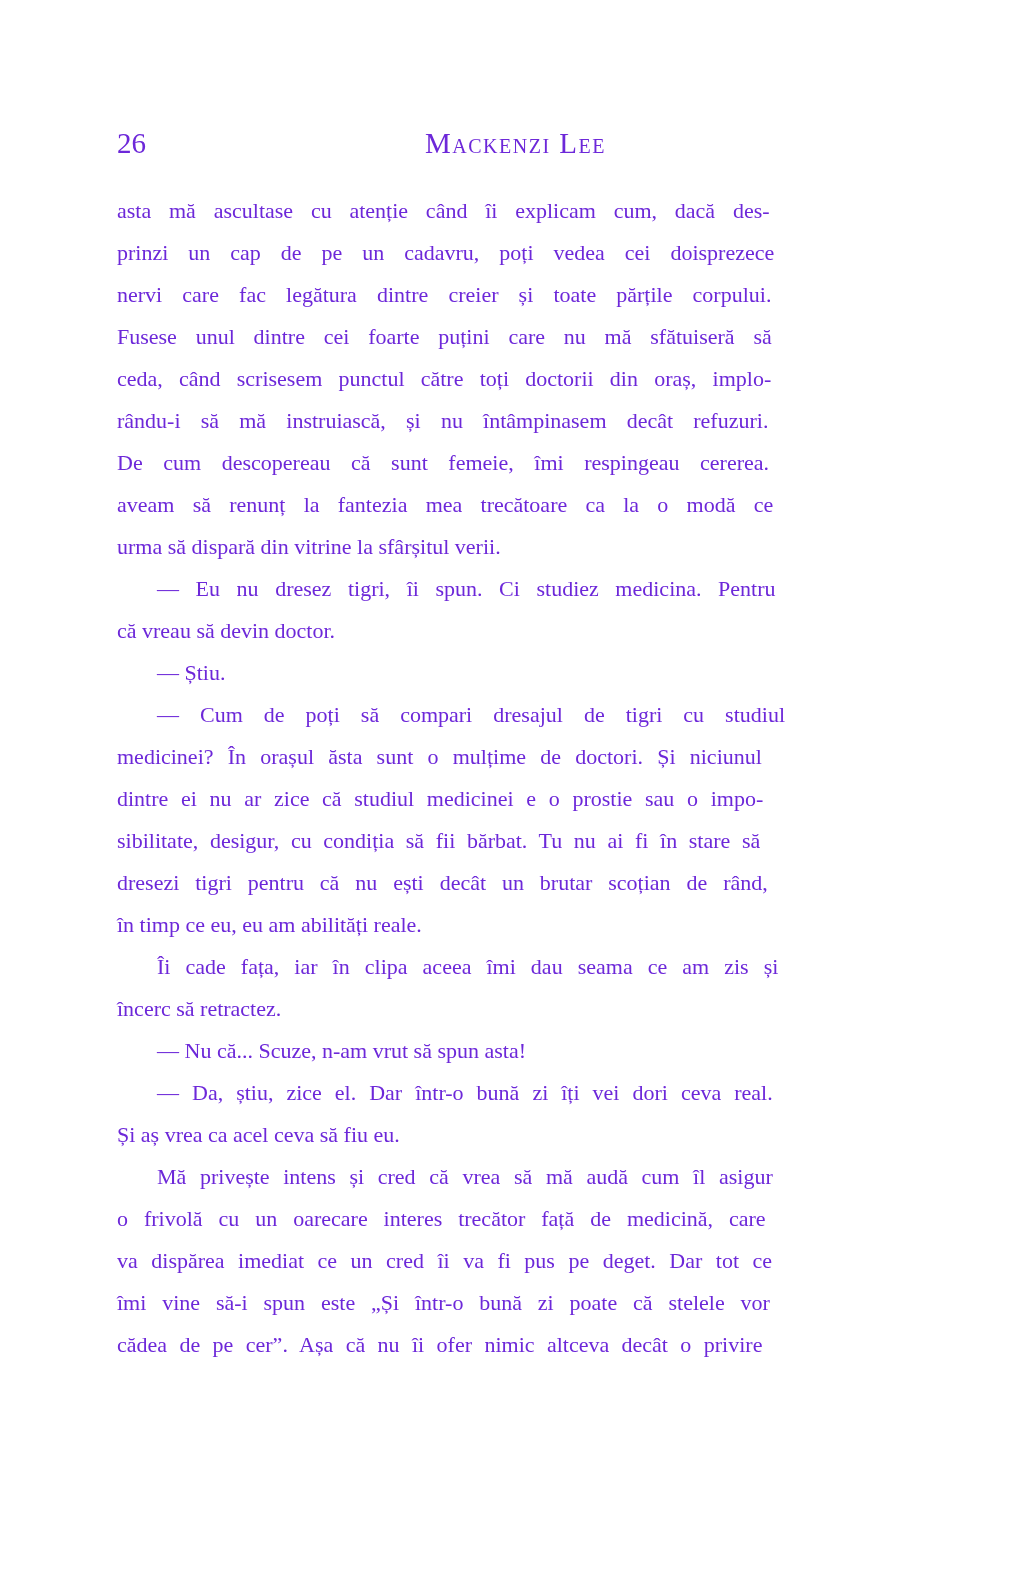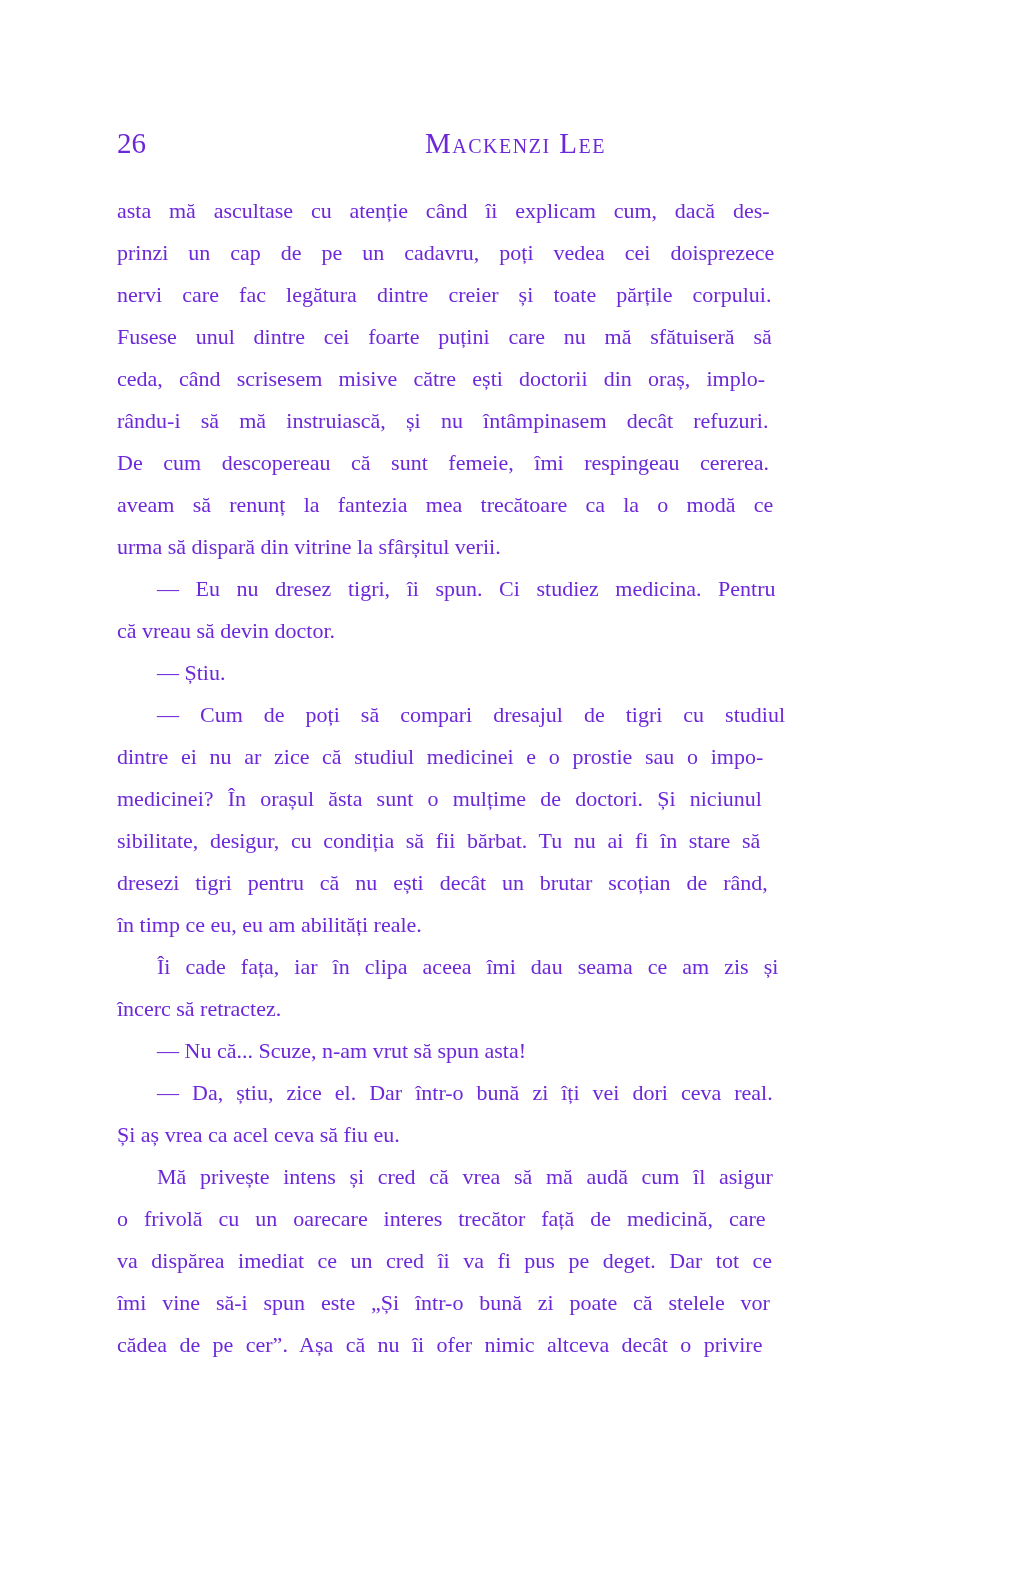--- a/index.html
+++ b/index.html
@@ -49,31 +49,31 @@
 <body>
 
 <div class="page" style="background: rgb(255, 255, 255); color: #6d28d9; margin-top: 44px;">
   <span class="pagenum">26</span>
   <span class="runhead">Mackenzi Lee</span>
   <div class="bodytext">
       <div class="line" style="word-spacing: 12.2969px;"><span>asta mă ascultase cu atenție când îi explicam cum, dacă des-</span></div>
       <div class="line" style="word-spacing: 14.475px;"><span>prinzi un cap de pe un cadavru, poți vedea cei doisprezece</span></div>
       <div class="line" style="word-spacing: 14.6181px;"><span>nervi care fac legătura dintre creier și toate părțile corpului.</span></div>
       <div class="line" style="word-spacing: 13.3px;"><span>Fusese unul dintre cei foarte puțini care nu mă sfătuiseră să</span></div>
-      <div class="line" style="word-spacing: 10.7153px;"><span>ceda, când scrisesem misive către ești doctorii din oraș, implo-</span></div>
+      <div class="line" style="word-spacing: 10.7153px;"><span>ceda, când scrisesem punctul către toți doctorii din oraș, implo-</span></div>
       <div class="line" style="word-spacing: 14.6816px;"><span>rându-i să mă instruiască, și nu întâmpinasem decât refuzuri.</span></div>
       <div class="line" style="word-spacing: 15.084px;"><span>De cum descopereau că sunt femeie, îmi respingeau cererea.</span></div>
       <div class="line" style="word-spacing: 12.7429px;"><span>aveam să renunț la fantezia mea trecătoare ca la o modă ce</span></div>
       <div class="line"><span>urma să dispară din vitrine la sfârșitul verii.</span></div>
       <div class="line indent" style="word-spacing: 11.0781px;"><span>— Eu nu dresez tigri, îi spun. Ci studiez medicina. Pentru</span></div>
       <div class="line"><span>că vreau să devin doctor.</span></div>
       <div class="line indent"><span>— Știu.</span></div>
       <div class="line indent" style="word-spacing: 15.5109px;"><span>— Cum de poți să compari dresajul de tigri cu studiul</span></div>
+      <div class="line" style="word-spacing: 8.70312px;"><span>medicinei? În orașul ăsta sunt o mulțime de doctori. Și niciunul</span></div>
       <div class="line" style="word-spacing: 7.17909px;"><span>dintre ei nu ar zice că studiul medicinei e o prostie sau o impo-</span></div>
-      <div class="line" style="word-spacing: 8.70312px;"><span>medicinei? În orașul ăsta sunt o mulțime de doctori. Și niciunul</span></div>
       <div class="line" style="word-spacing: 6.1226px;"><span>sibilitate, desigur, cu condiția să fii bărbat. Tu nu ai fi în stare să</span></div>
       <div class="line" style="word-spacing: 10.3977px;"><span>dresezi tigri pentru că nu ești decât un brutar scoțian de rând,</span></div>
       <div class="line"><span><span>în timp ce eu, eu am </span><span class="italic">abilități reale</span><span>.</span></span></div>
       <div class="line indent" style="word-spacing: 9.55529px; font-family: Liberation Serif, serif;"><span>Îi cade fața, iar în clipa aceea îmi dau seama ce am zis și</span></div>
       <div class="line"><span>încerc să retractez.</span></div>
       <div class="line indent"><span>— Nu că... Scuze, n-am vrut să spun asta!</span></div>
       <div class="line indent" style="word-spacing: 7.4976px;"><span>— Da, știu, zice el. Dar într-o bună zi îți vei dori ceva real.</span></div>
       <div class="line"><span>Și aș vrea ca acel ceva să fiu eu.</span></div>
       <div class="line indent" style="word-spacing: 8.14062px;"><span>Mă privește intens și cred că vrea să mă audă cum îl asigur</span></div>
       <div class="line" style="word-spacing: 10.4406px;"><span>o frivolă cu un oarecare interes trecător față de medicină, care</span></div>

